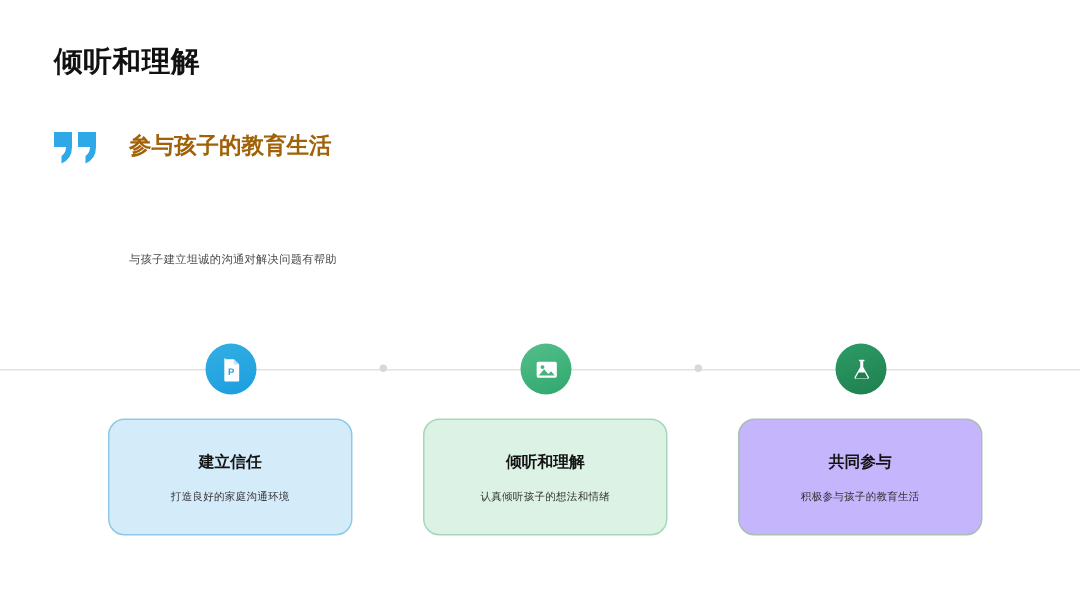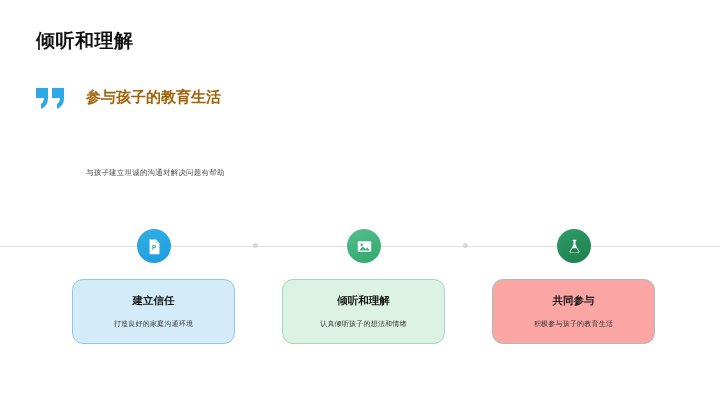--- a/index.html
+++ b/index.html
@@ -101,41 +101,41 @@
   .node.n1 { left: 137px; background: linear-gradient(160deg, #34aee4 0%, #1b9ede 100%); }
   .node.n2 { left: 347px; background: linear-gradient(160deg, #54bf8c 0%, #2fa76c 100%); }
   .node.n3 { left: 557px; background: linear-gradient(160deg, #2e9c66 0%, #1d7f4e 100%); }
   .node svg { display: block; }
 
   
   .card {
     position: absolute;
     top: 279px;
     width: 163px;
-    height: 65px;
+    height: 78px;
     border-radius: 11px;
     box-sizing: border-box;
     display: flex;
     flex-direction: column;
     align-items: center;
     justify-content: center;
   }
   .card.c1 {
     left: 72px;
     background: #d4ecfa;
     border: 1px solid #8fc9e8;
   }
   .card.c2 {
     left: 282px;
     background: #dcf2e5;
     border: 1px solid #a6d7bb;
   }
   .card.c3 {
     left: 492px;
-    background: #fca5a5;
+    background: #c4b5fd;
     border: 1px solid #a8bfb2;
   }
   .card-title {
     font-size: 10.5px;
     font-weight: bold;
     color: #141414;
     margin-bottom: 11px;
     white-space: nowrap;
   }
   .card-desc {

